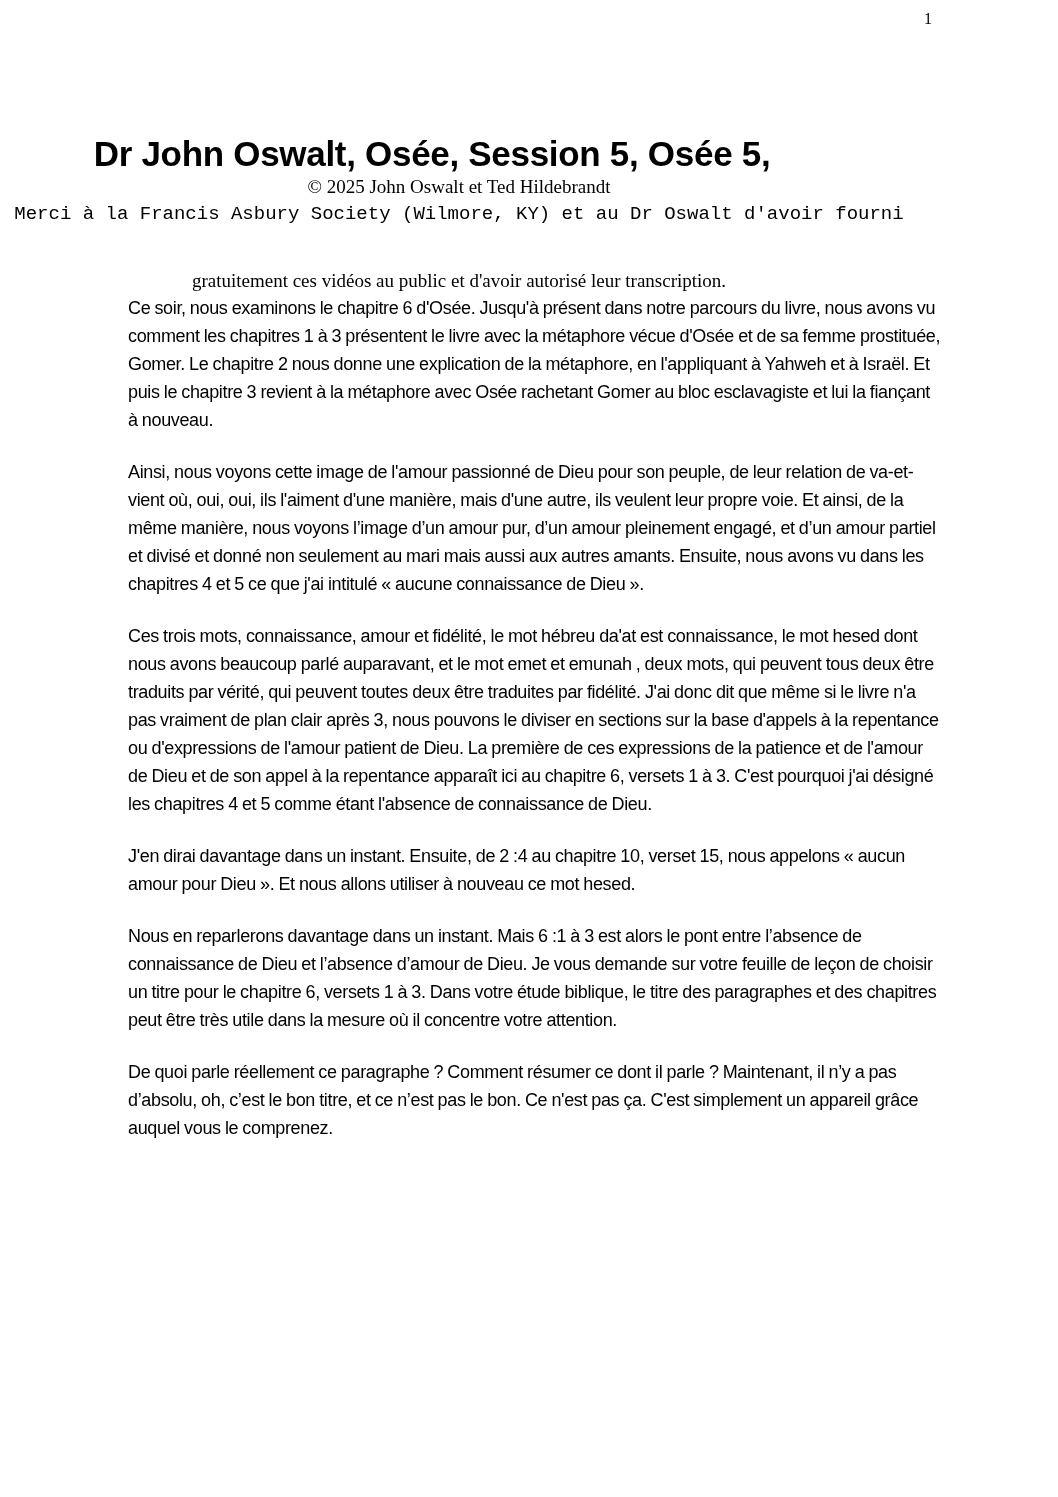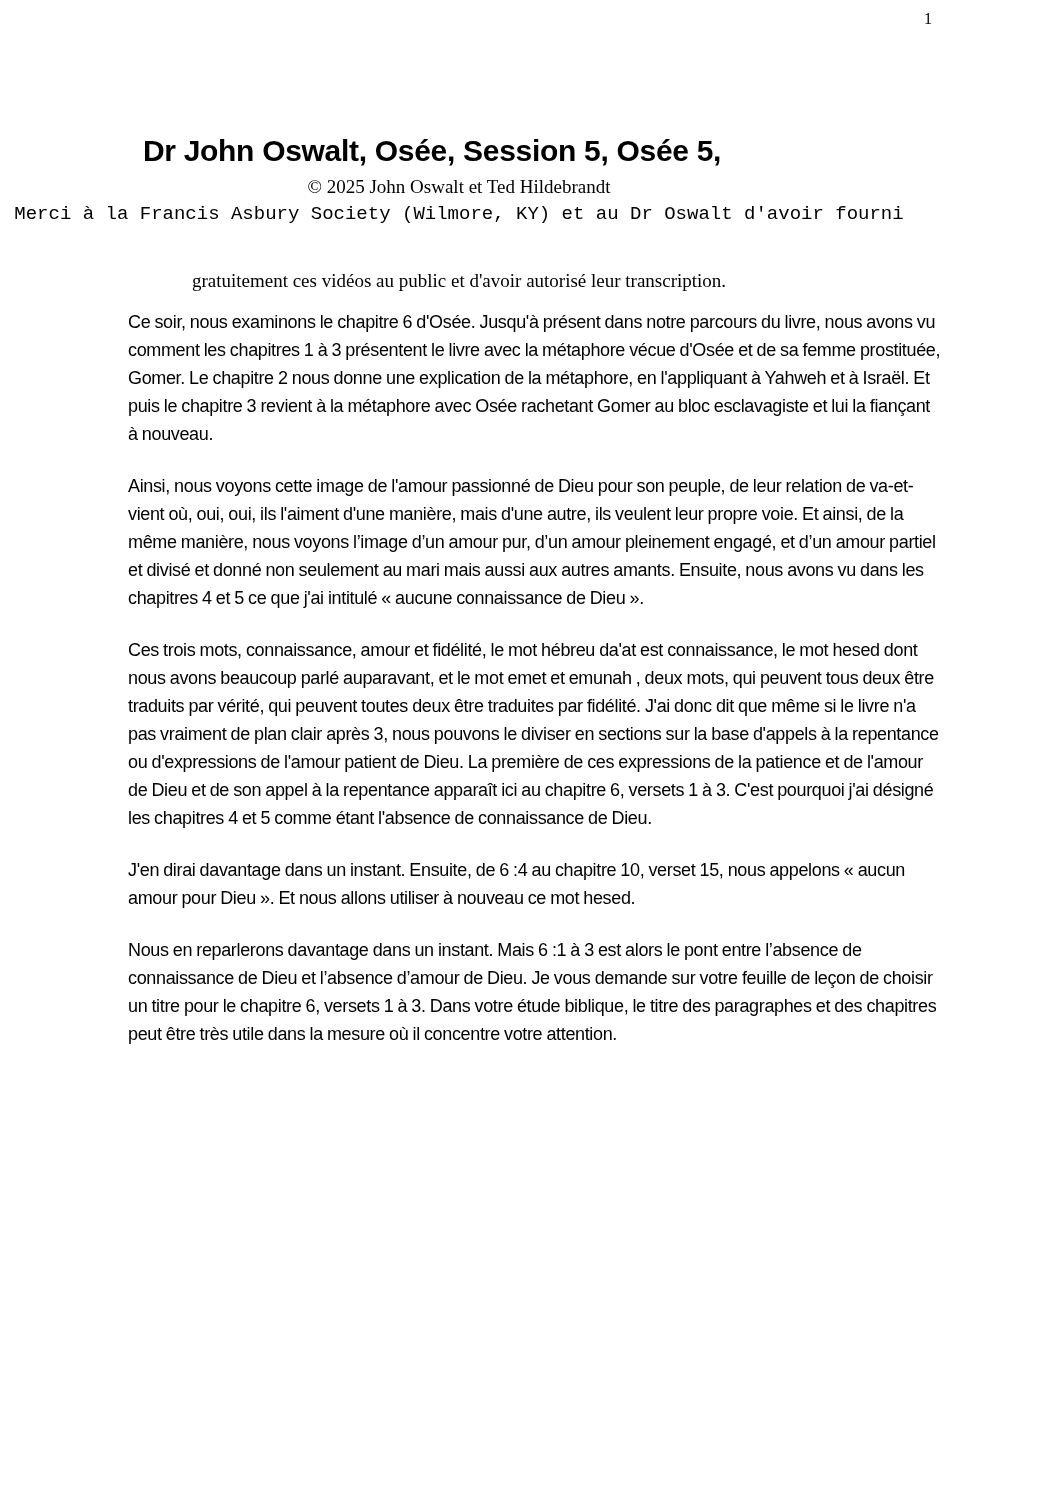--- a/index.html
+++ b/index.html
@@ -3,32 +3,32 @@
   <meta charset="utf-8">
   <style>
     html, body { margin: 0; padding: 0; background: #ffffff; }
     body { width: 1058px; height: 1497px; position: relative; overflow: hidden; color: #000; }
     .page-number {
       position: absolute; top: 10px; left: 924px;
       font-family: "Liberation Serif", serif; font-size: 16px;
     }
     .title {
       position: absolute; top: 134px; left: 0; width: 864px; text-align: center;
-      font-family: "Liberation Sans", sans-serif; font-weight: bold; font-size: 30px;
+      font-family: "Liberation Sans", sans-serif; font-weight: bold; font-size: 35px;
       letter-spacing: -0.3px; margin: 0;
     }
     .subtitle {
       position: absolute; left: 0; width: 918px; text-align: center;
       font-family: "Liberation Serif", serif; font-size: 19px; margin: 0;
     }
     .copyright { top: 176px; }
     .thanks1 { top: 203px; font-family: Liberation Mono, monospace; }
     .thanks2 { top: 230px; margin-top: 40px; }
     .body-text {
-      position: absolute; top: 308px; left: 128px; width: 815px;
+      position: absolute; top: 294px; left: 128px; width: 815px;
     }
     .body-text p {
       margin: 0 0 24px 0;
       font-family: "Liberation Sans", sans-serif; font-size: 18px; line-height: 28px;
       letter-spacing: -0.35px; word-spacing: -0.5px;
     }
   </style>
 </head>
 <body>
 
@@ -36,15 +36,16 @@
 
 <h1 class="title">Dr John Oswalt, Osée, Session 5, Osée 5,</h1>
 <div class="subtitle copyright">© 2025 John Oswalt et Ted Hildebrandt</div>
 <div class="subtitle thanks1">Merci à la Francis Asbury Society (Wilmore, KY) et au Dr Oswalt d'avoir fourni</div>
 <div class="subtitle thanks2">gratuitement ces vidéos au public et d'avoir autorisé leur transcription.</div>
 
 <div class="body-text">
   <p>Ce soir, nous examinons le chapitre 6 d'Osée. Jusqu'à présent dans notre parcours du livre, nous avons vu comment les chapitres 1 à 3 présentent le livre avec la métaphore vécue d'Osée et de sa femme prostituée, Gomer. Le chapitre 2 nous donne une explication de la métaphore, en l'appliquant à Yahweh et à Israël. Et puis le chapitre 3 revient à la métaphore avec Osée rachetant Gomer au bloc esclavagiste et lui la fiançant à nouveau.</p>
   <p>Ainsi, nous voyons cette image de l'amour passionné de Dieu pour son peuple, de leur relation de va-et-vient où, oui, oui, ils l'aiment d'une manière, mais d'une autre, ils veulent leur propre voie. Et ainsi, de la même manière, nous voyons l’image d’un amour pur, d’un amour pleinement engagé, et d’un amour partiel et divisé et donné non seulement au mari mais aussi aux autres amants. Ensuite, nous avons vu dans les chapitres 4 et 5 ce que j'ai intitulé « aucune connaissance de Dieu ».</p>
   <p>Ces trois mots, connaissance, amour et fidélité, le mot hébreu da'at est connaissance, le mot hesed dont nous avons beaucoup parlé auparavant, et le mot emet et emunah , deux mots, qui peuvent tous deux être traduits par vérité, qui peuvent toutes deux être traduites par fidélité. J'ai donc dit que même si le livre n'a pas vraiment de plan clair après 3, nous pouvons le diviser en sections sur la base d'appels à la repentance ou d'expressions de l'amour patient de Dieu. La première de ces expressions de la patience et de l'amour de Dieu et de son appel à la repentance apparaît ici au chapitre 6, versets 1 à 3. C'est pourquoi j'ai désigné les chapitres 4 et 5 comme étant l'absence de connaissance de Dieu.</p>
-  <p>J'en dirai davantage dans un instant. Ensuite, de 6 :4 au chapitre 10, verset 15, nous appelons « aucun amour pour Dieu ». Et nous allons utiliser à nouveau ce mot hesed.</p>
+  <p>J'en dirai davantage dans un instant. Ensuite, de 2 :4 au chapitre 10, verset 15, nous appelons « aucun amour pour Dieu ». Et nous allons utiliser à nouveau ce mot hesed.</p>
   <p>Nous en reparlerons davantage dans un instant. Mais 6 :1 à 3 est alors le pont entre l’absence de connaissance de Dieu et l’absence d’amour de Dieu. Je vous demande sur votre feuille de leçon de choisir un titre pour le chapitre 6, versets 1 à 3. Dans votre étude biblique, le titre des paragraphes et des chapitres peut être très utile dans la mesure où il concentre votre attention.</p>
+  <p>De quoi parle réellement ce paragraphe ? Comment résumer ce dont il parle ? Maintenant, il n’y a pas d’absolu, oh, c’est le bon titre, et ce n’est pas le bon. Ce n'est pas ça. C'est simplement un appareil grâce auquel vous le comprenez.</p>
 </div>
 
 </body></html>

